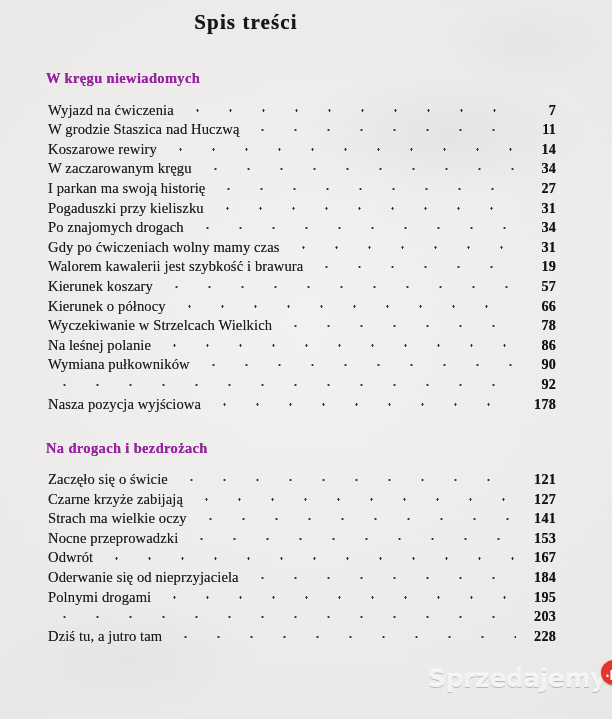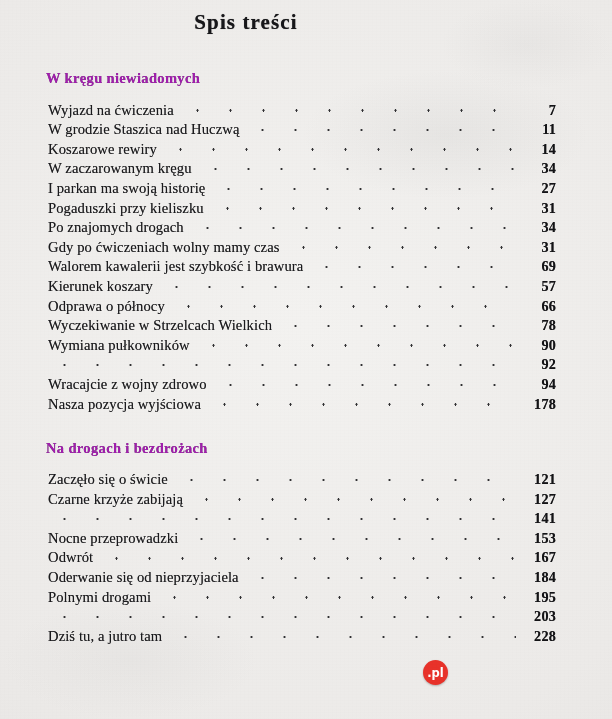--- a/index.html
+++ b/index.html
@@ -218,70 +218,71 @@
           <span class="entry-page">34</span>
         </div>
         <div class="entry">
           <span class="entry-title">Gdy po ćwiczeniach wolny mamy czas</span>
           <span class="leader"></span>
           <span class="entry-page">31</span>
         </div>
         <div class="entry">
           <span class="entry-title">Walorem kawalerii jest szybkość i brawura</span>
           <span class="leader"></span>
-          <span class="entry-page">69</span>
+          <span class="entry-page">19</span>
         </div>
         <div class="entry">
           <span class="entry-title">Kierunek koszary</span>
           <span class="leader"></span>
           <span class="entry-page">57</span>
         </div>
         <div class="entry">
-          <span class="entry-title">Odprawa o północy</span>
+          <span class="entry-title">Kierunek o północy</span>
           <span class="leader"></span>
           <span class="entry-page">66</span>
         </div>
         <div class="entry">
           <span class="entry-title">Wyczekiwanie w Strzelcach Wielkich</span>
           <span class="leader"></span>
           <span class="entry-page">78</span>
         </div>
         <div class="entry">
+          <span class="entry-title">Na leśnej polanie</span>
+          <span class="leader"></span>
+          <span class="entry-page">86</span>
+        </div>
+        <div class="entry">
           <span class="entry-title">Wymiana pułkowników</span>
           <span class="leader"></span>
           <span class="entry-page">90</span>
         </div>
         <div class="entry">
           <span class="leader"></span>
           <span class="entry-page">92</span>
-        </div>
-        <div class="entry">
-          <span class="entry-title">Wracajcie z wojny zdrowo</span>
-          <span class="leader"></span>
-          <span class="entry-page">94</span>
         </div>
         <div class="entry">
           <span class="entry-title">Nasza pozycja wyjściowa</span>
           <span class="leader"></span>
           <span class="entry-page">178</span>
         </div>
       </div>
       <div class="section">
         <div class="section-title">Na drogach i bezdrożach</div>
         <div class="entry">
           <span class="entry-title">Zaczęło się o świcie</span>
           <span class="leader"></span>
           <span class="entry-page">121</span>
         </div>
         <div class="entry">
           <span class="entry-title">Czarne krzyże zabijają</span>
           <span class="leader"></span>
           <span class="entry-page">127</span>
         </div>
         <div class="entry">
+          <span class="entry-title">Strach ma wielkie oczy</span>
           <span class="leader"></span>
           <span class="entry-page">141</span>
         </div>
         <div class="entry">
           <span class="entry-title">Nocne przeprowadzki</span>
           <span class="leader"></span>
           <span class="entry-page">153</span>
         </div>
         <div class="entry">
           <span class="entry-title">Odwrót</span>
@@ -304,18 +305,19 @@
         </div>
         <div class="entry">
           <span class="entry-title">Dziś tu, a jutro tam</span>
           <span class="leader"></span>
           <span class="entry-page">228</span>
         </div>
       </div>
     </div>
 
   <div class="watermark">
+    <span class="watermark-text">Sprzedajemy</span>
     <span class="watermark-badge">.pl</span>
   </div>
 
 </div>
 
 <div class="grain"></div>
 
 </body></html>

